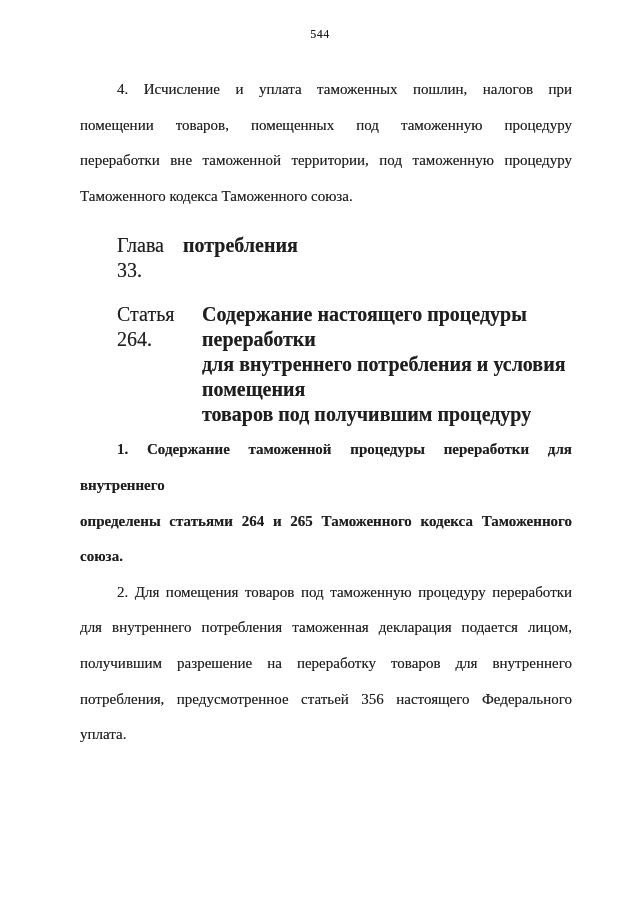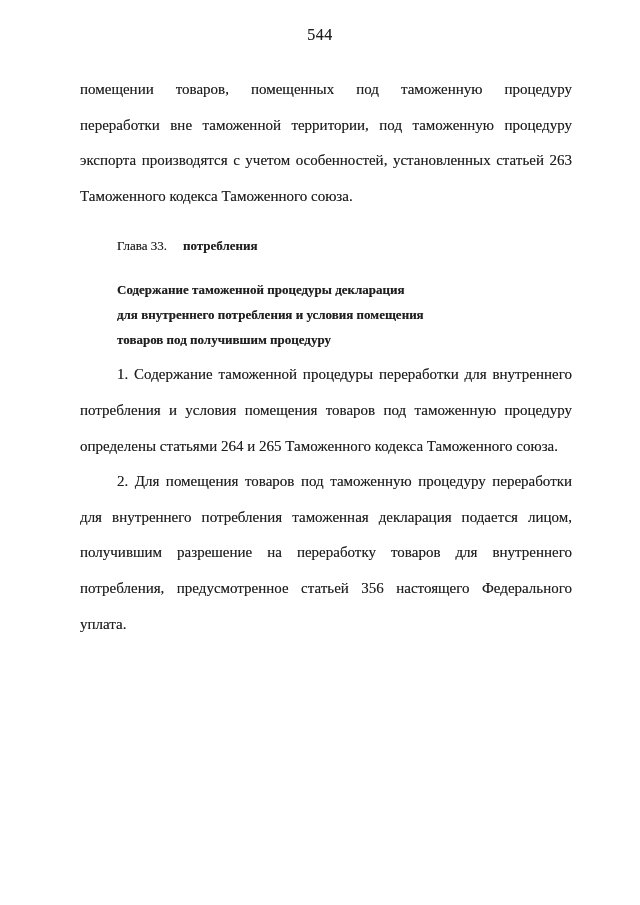--- a/index.html
+++ b/index.html
@@ -14,93 +14,93 @@
     width: 640px;
     height: 905px;
     overflow: hidden;
     font-family: "Liberation Serif", "DejaVu Serif", serif;
     color: #1f1f1f;
     text-shadow: 0 0 0.4px rgba(30,30,30,0.55); 
   }
   .pagenum {
     margin-top: 27px;
     text-align: center;
-    font-size: 16px;
+    font-size: 12px;
     line-height: 15px;
     letter-spacing: 0.5px;
   }
   .content {
     margin-left: 80px;
     width: 492px;
     font-size: 15px;
   }
   
   .para { line-height: 35.6px; }
   .para .jline {
     text-align: justify;
     text-align-last: justify;
     text-justify: inter-word;
     white-space: normal;
   }
   .para .jline.first { text-indent: 37px; }
   .para .jline.last  { text-align-last: left; }
 
   #para-4 { margin-top: 30px; }
-  #para-1 { margin-top: 5px; }
+  #para-1 { margin-top: 5px; font-weight: bold; }
   #para-2 { margin-top: 0; }
 
   
   .heading {
     display: flex;
     margin-left: 37px;
-    font-size: 13px;
+    font-size: 20px;
     line-height: 25px;
   }
   .heading .hlabel { flex: 0 0 auto; }
   .heading.chapter { margin-top: 19px; }
   .heading.article { margin-top: 19px; }
   .heading.chapter .hlabel { width: 66px; }
   .heading.article .hlabel { width: 85px; }
   .heading .htitle { font-weight: bold; }
   .heading .htitle .jline { text-align: left; }
 </style>
 </head>
 <body style="background: rgb(255, 255, 255);">
 
 <div class="page" style="color: rgb(31, 31, 31);">
 
   <div class="pagenum">544</div>
 
   <div class="content">
 
     <div class="para" id="para-4">
+        <div class="jline first">4. Исчисление и уплата таможенных пошлин, налогов при</div>
         <div class="jline">помещении товаров, помещенных под таможенную процедуру</div>
         <div class="jline">переработки вне таможенной территории, под таможенную процедуру</div>
-        <div class="jline">экспорта производятся с учетом особенностей, установленных статьей 263</div>
         <div class="jline last">Таможенного кодекса Таможенного союза.</div>
       </div>
 
     <div class="heading chapter">
       <div class="hlabel">Глава 33.</div>
       <div class="htitle">
           <div class="jline last">потребления</div>
         </div>
     </div>
 
     <div class="heading article">
+      <div class="hlabel">Статья 264.</div>
       <div class="htitle">
-          <div class="jline first">Содержание таможенной процедуры декларация</div>
+          <div class="jline first">Содержание настоящего процедуры переработки</div>
           <div class="jline">для внутреннего потребления и условия помещения</div>
           <div class="jline last">товаров под получившим процедуру</div>
         </div>
     </div>
 
     <div class="para" id="para-1">
         <div class="jline first">1. Содержание таможенной процедуры переработки для внутреннего</div>
-        <div class="jline">потребления и условия помещения товаров под таможенную процедуру</div>
         <div class="jline last">определены статьями 264 и 265 Таможенного кодекса Таможенного союза.</div>
       </div>
 
     <div class="para" id="para-2">
         <div class="jline first">2. Для помещения товаров под таможенную процедуру переработки</div>
         <div class="jline">для внутреннего потребления таможенная декларация подается лицом,</div>
         <div class="jline">получившим разрешение на переработку товаров для внутреннего</div>
         <div class="jline">потребления, предусмотренное статьей 356 настоящего Федерального</div>
         <div class="jline last">уплата.</div>
       </div>

